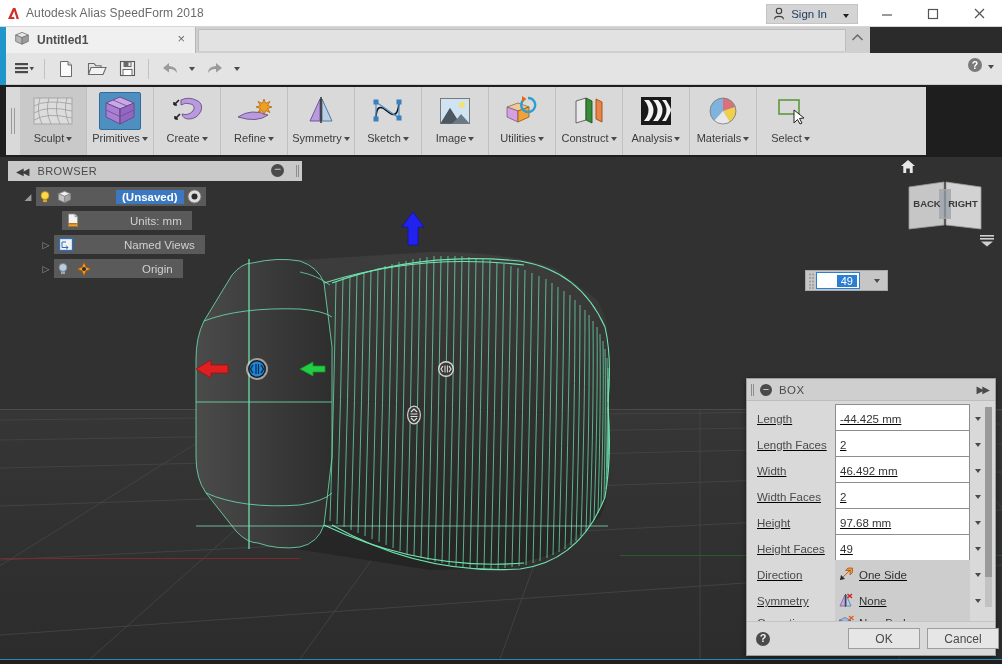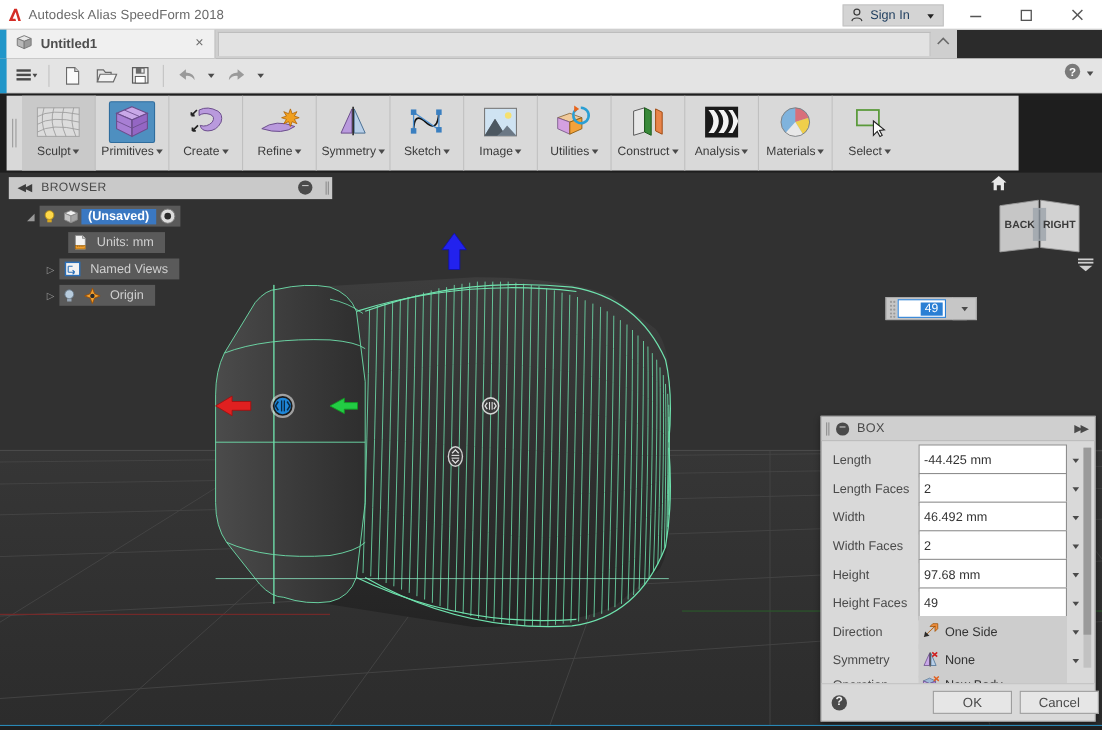--- a/index.html
+++ b/index.html
@@ -111,21 +111,21 @@
     background:#c9c9c9; display:flex; align-items:center; color:#4a4a4a; font-size:11px;
   }
   #browser-head .dblarrow{ margin-left:8px; color:#3d3d3d; font-size:10px; letter-spacing:-2px;}
   #browser-head .bh-title{ margin-left:10px; letter-spacing:.4px;}
   #browser-head .bh-min{ position:absolute; right:18px; top:3px; width:13px;height:13px;border-radius:50%;background:#4a4a4a;color:#d4d4d4;font-size:12px;line-height:11px;text-align:center;}
   #browser-head .bh-grip{ position:absolute; right:5px; top:4px; width:1px;height:12px;background:#8d8d8d; box-shadow:2px 0 0 #8d8d8d;}
 
   .tree-row{ position:absolute; display:flex; align-items:center; height:19px; }
   .tree-row .twisty{ width:16px; text-align:center; color:#9a9a9a; font-size:9px;}
   .tree-pill{ display:flex; align-items:center; height:19px; background:#5a5a5a; }
-  .tree-pill .t-lbl{ color:#d0d0d0; font-size:11.5px; padding:0 10px 0 4px;}
+  .tree-pill .t-lbl{ color:#d0d0d0; font-size:11.5px; padding:0 10px 0 4px;margin-left:42px;}
   .sel-lbl{ background:#3a78c2; color:#fff !important; font-weight:bold; padding:1px 6px !important;}
   .bulb{ width:18px; display:flex; align-items:center; justify-content:center;}
 
   
   #home-icon{ position:absolute; left:900px; top:158px; width:16px; height:16px;}
   #viewcube{ position:absolute; left:905px; top:178px; width:80px; height:55px;}
   #vc-more{ position:absolute; left:978px; top:233px; width:18px; height:12px;}
 
   
   #float-input{
@@ -158,21 +158,21 @@
     display:flex; flex-direction:column;
   }
   #box-title{
     height:22px; background:#cfcfcf; display:flex; align-items:center; position:relative;
     border-bottom:1px solid #bdbdbd;
   }
   #box-title .bt-grip{ margin-left:4px; width:1px;height:12px;background:#8d8d8d;box-shadow:2px 0 0 #8d8d8d;}
   #box-title .bt-min{ margin-left:8px; width:12px;height:12px;border-radius:50%;background:#4a4a4a;color:#ddd;font-size:11px;line-height:10px;text-align:center;}
   #box-title .bt-lbl{ margin-left:7px; color:#4a4a4a; font-size:11.5px; letter-spacing:.4px;}
   #box-title .bt-exp{ position:absolute; right:7px; top:5px; color:#4a4a4a; font-size:10px; letter-spacing:-2px;}
-  #box-body{ flex:1; position:relative; overflow:hidden; padding-top:5px; }
+  #box-body{ flex:1; position:relative; overflow:hidden; padding-top:5px;text-decoration:underline; }
   .frow{ display:flex; align-items:center; height:26px; padding-left:10px; }
   .frow .flbl{ width:78px; color:#4a4a4a; font-size:11.5px; }
   .fctl{
     width:135px; height:30px; background:#fff; border:1px solid #8e8e8e;
     display:flex; align-items:center; padding-left:4px; color:#333; font-size:11.5px;
     position:relative;
   }
   .fctl.combo{ background:#cdcdcd; border:none; gap:5px; padding-left:3px;}
   .fdrop{ width:15px; height:19px; display:flex; align-items:center; justify-content:center;}
   #box-scroll{ position:absolute; right:3px; top:6px; width:7px; height:200px; background:#c2c2c2;}

